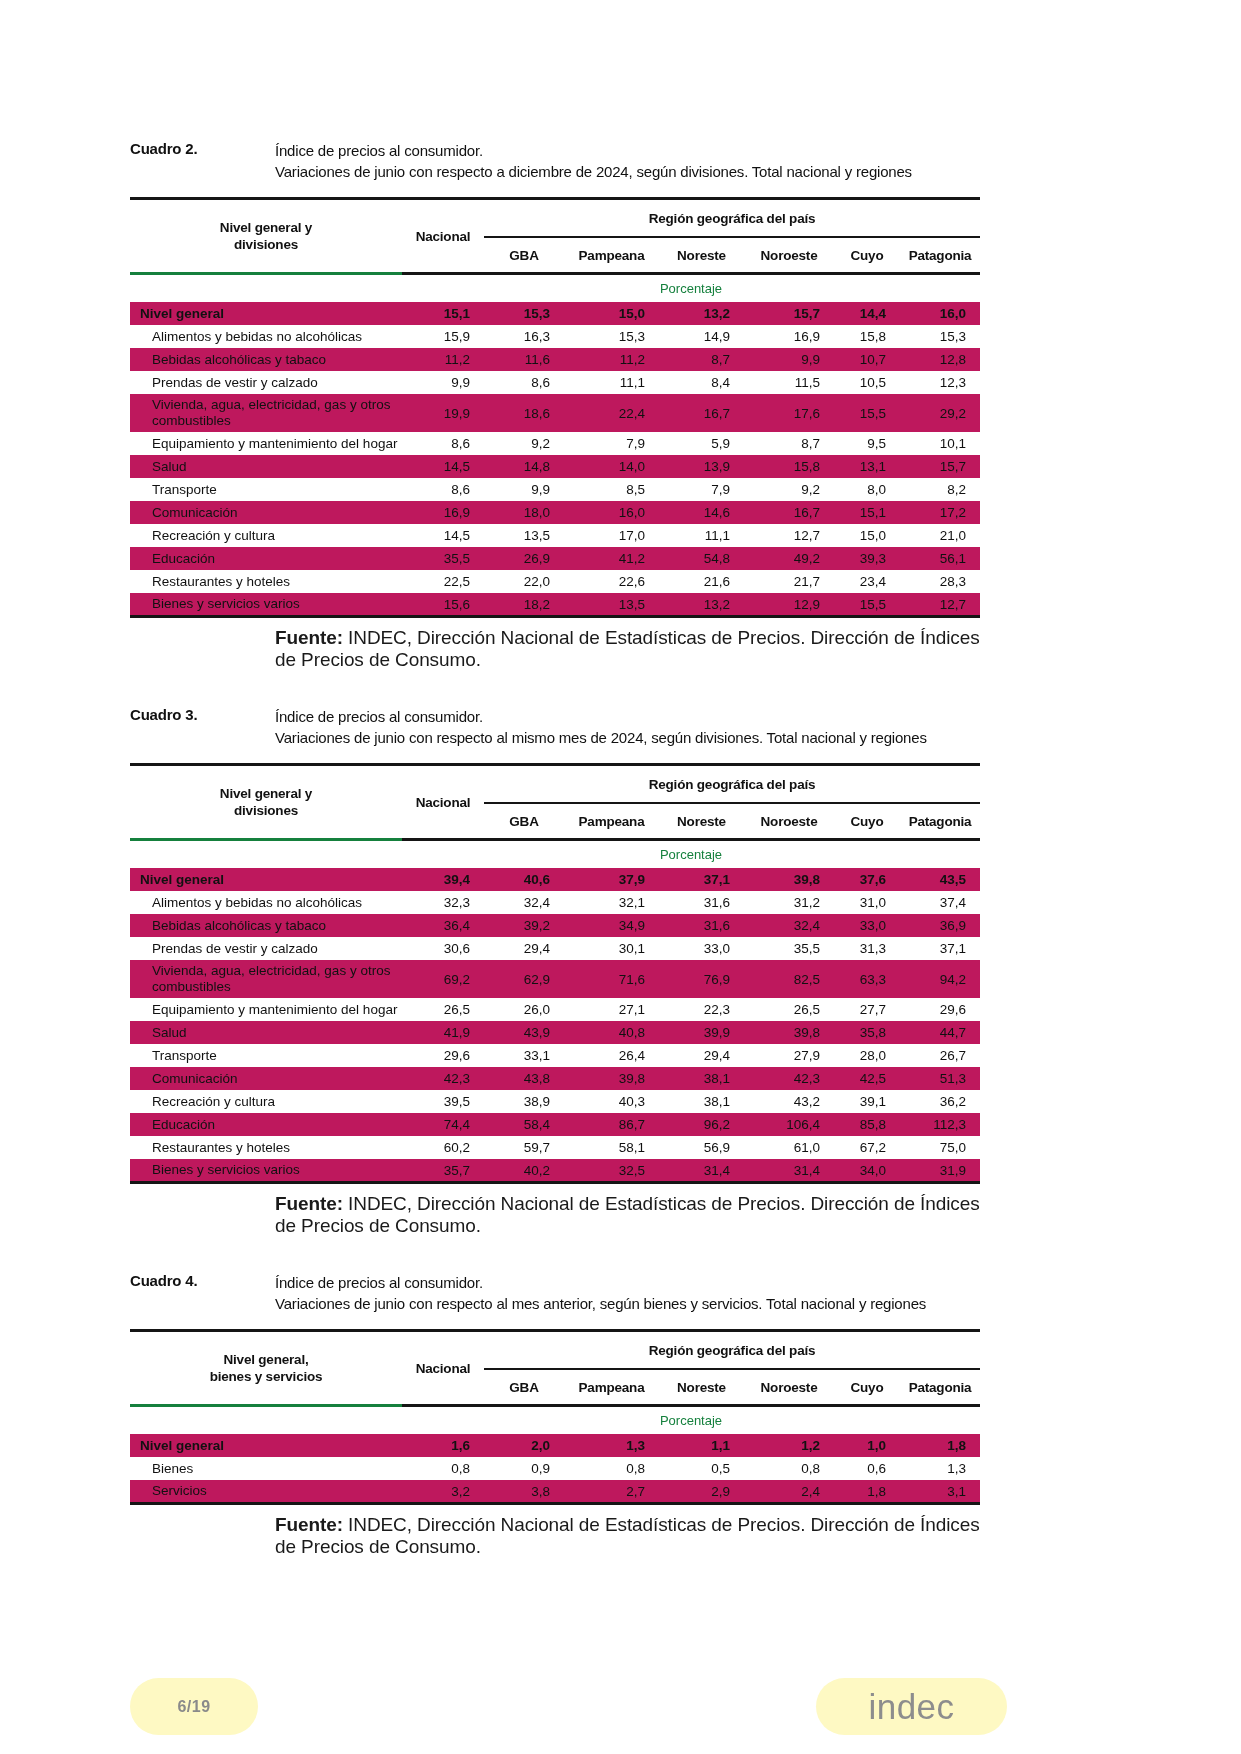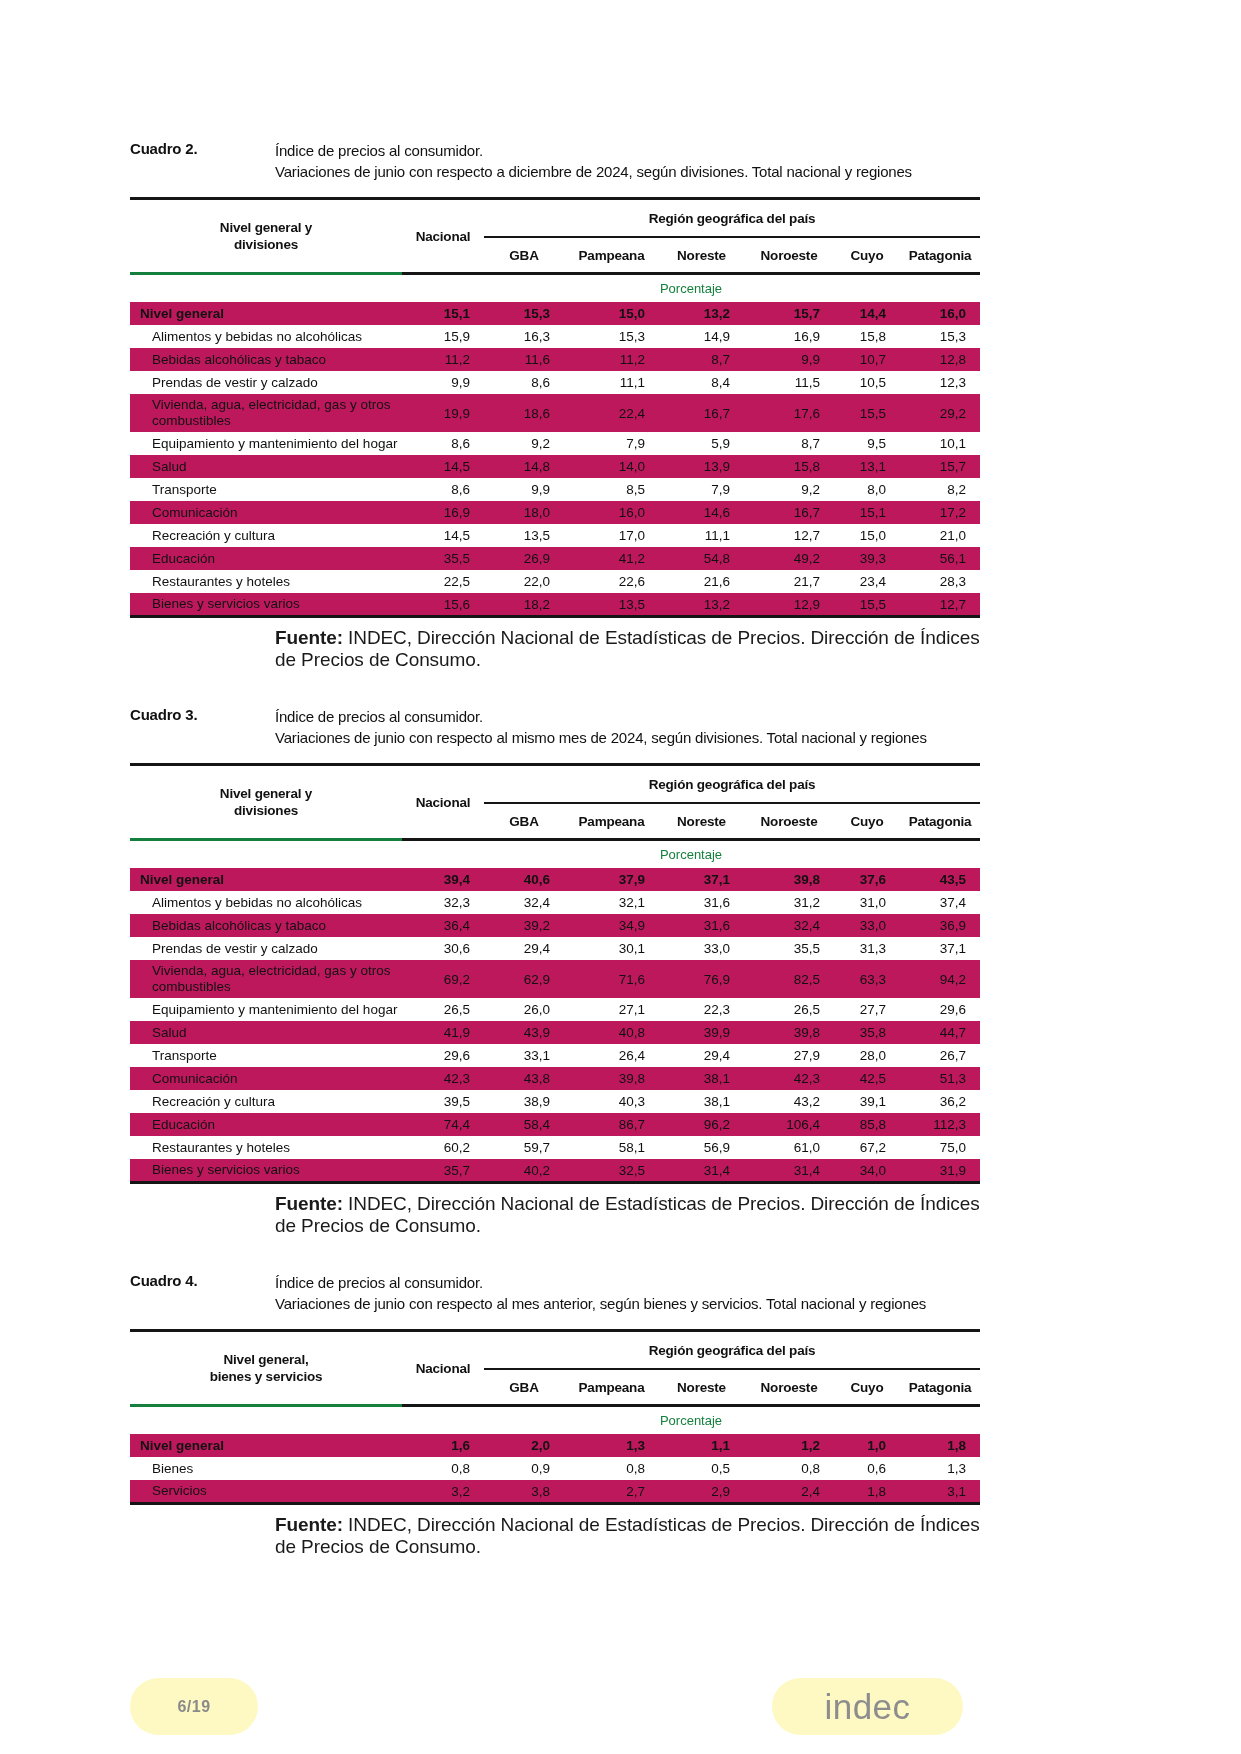--- a/index.html
+++ b/index.html
@@ -49,21 +49,21 @@
   .body-par{
     margin:12px 0 28px 145px;width:716px;
     font-size:15.5px;line-height:25px;color:#222;
   }
   
   .pill{
     position:absolute;top:1678px;height:57px;border-radius:29px;
     background:#fef9c3;display:flex;align-items:center;justify-content:center;
   }
   .pill-page{left:130px;width:128px;font-size:16px;font-weight:700;color:#8a8a8a;letter-spacing:0.5px;}
-  .pill-logo{left:772px;width:191px;}
+  .pill-logo{left:816px;width:191px;}
   .logo-text{font-size:35px;color:#8d8d8d;letter-spacing:0.5px;font-family:"Liberation Sans","DejaVu Sans",sans-serif;}
 </style>
 </head>
 <body>
 
 <div class="page">
   <div class="content">
 
     <section class="table-block">
       <div class="block-head">

